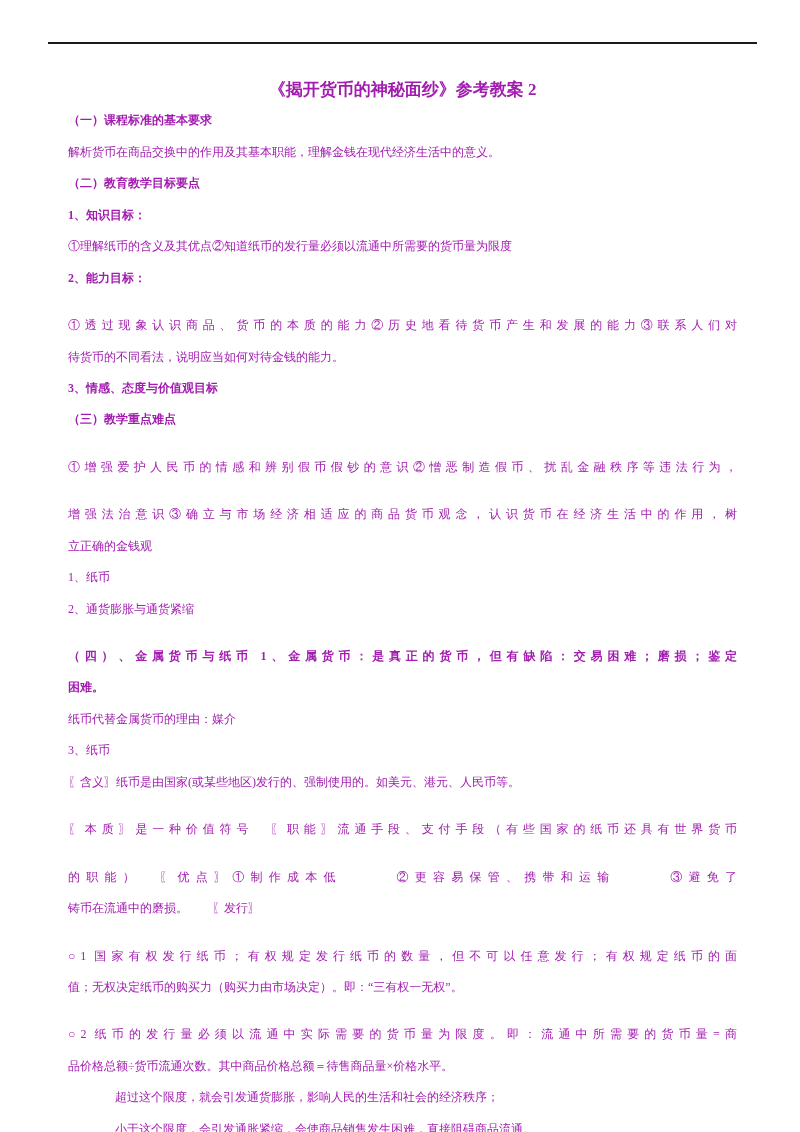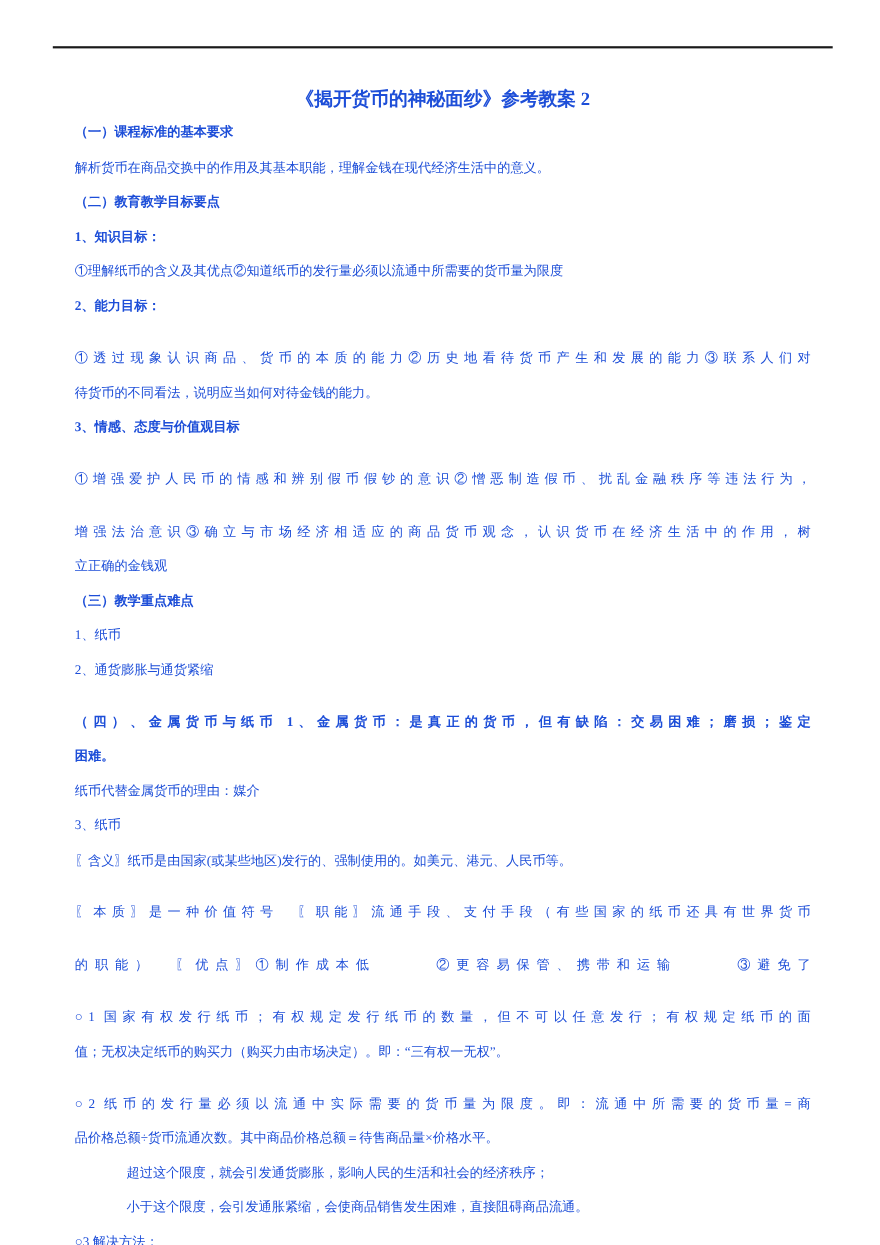--- a/index.html
+++ b/index.html
@@ -5,21 +5,21 @@
   html, body {
     margin: 0;
     padding: 0;
     background: #ffffff;
   }
   .page {
     position: relative;
     width: 800px;
     height: 1132px;
     background: #ffffff;
-    color: #1d4ed8;
+    color: #a21caf;
     font-family: "Liberation Serif", "DejaVu Serif", serif;
     overflow: hidden;
   }
   .rule {
     position: absolute;
     left: 48px;
     top: 42px;
     width: 709px;
     height: 2px;
     background: #1a1a1a;
@@ -81,27 +81,27 @@
     <div>
       <div class="ln j">①透过现象认识商品、货币的本质的能力②历史地看待货币产生和发展的能力③联系人们对</div>
       <div class="ln">待货币的不同看法，说明应当如何对待金钱的能力。</div>
     </div>
 
     <div>
       <div class="ln b">3、情感、态度与价值观目标</div>
     </div>
 
     <div>
+      <div class="ln b">（三）教学重点难点</div>
+    </div>
+
+    <div>
       <div class="ln j">①增强爱护人民币的情感和辨别假币假钞的意识②憎恶制造假币、扰乱金融秩序等违法行为，</div>
       <div class="ln j">增强法治意识③确立与市场经济相适应的商品货币观念，认识货币在经济生活中的作用，树</div>
       <div class="ln">立正确的金钱观</div>
-    </div>
-
-    <div>
-      <div class="ln b">（三）教学重点难点</div>
     </div>
 
     <div>
       <div class="ln">1、纸币</div>
     </div>
 
     <div>
       <div class="ln">2、通货膨胀与通货紧缩</div>
     </div>
 
@@ -118,20 +118,21 @@
       <div class="ln">3、纸币</div>
     </div>
 
     <div>
       <div class="ln">〖含义〗纸币是由国家(或某些地区)发行的、强制使用的。如美元、港元、人民币等。</div>
     </div>
 
     <div>
       <div class="ln j">〖本质〗是一种价值符号　〖职能〗流通手段、支付手段（有些国家的纸币还具有世界货币</div>
       <div class="ln j">的职能）　〖优点〗①制作成本低　　　②更容易保管、携带和运输　　　③避免了</div>
+      <div class="ln">铸币在流通中的磨损。　　〖发行〗</div>
     </div>
 
     <div>
       <div class="ln j">○1 国家有权发行纸币；有权规定发行纸币的数量，但不可以任意发行；有权规定纸币的面</div>
       <div class="ln">值；无权决定纸币的购买力（购买力由市场决定）。即：“三有权一无权”。</div>
     </div>
 
     <div>
       <div class="ln j">○2 纸币的发行量必须以流通中实际需要的货币量为限度。即：流通中所需要的货币量=商</div>
       <div class="ln">品价格总额÷货币流通次数。其中商品价格总额＝待售商品量×价格水平。</div>

